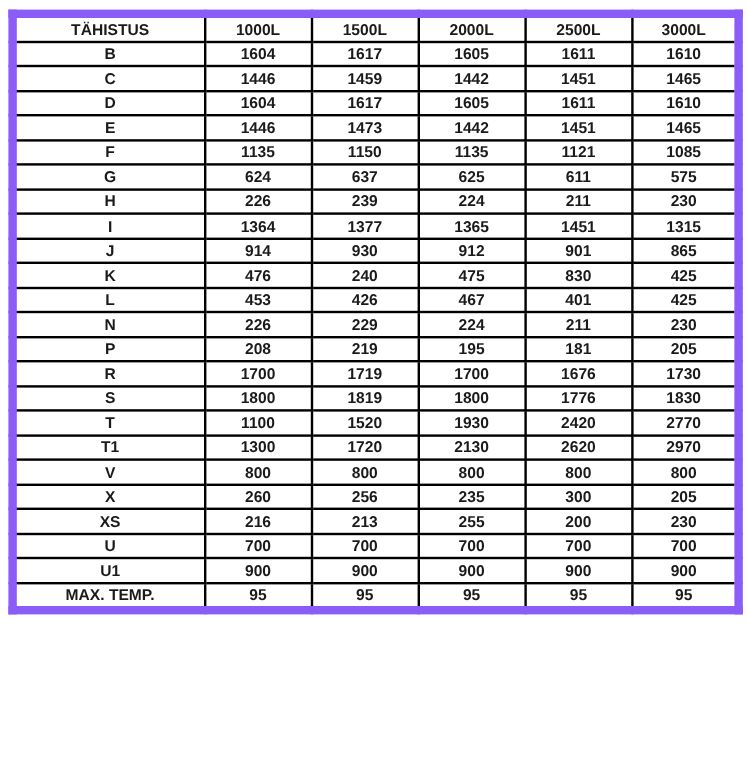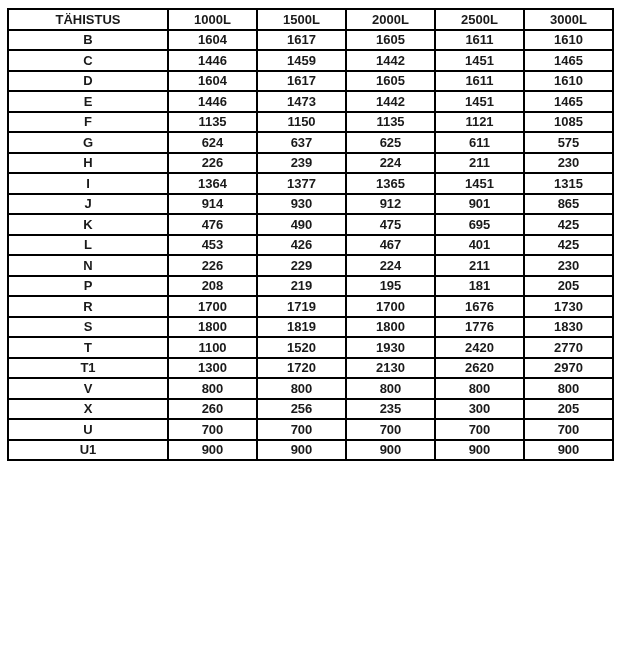--- a/index.html
+++ b/index.html
@@ -12,21 +12,21 @@
     width: 624px;
     height: 647px;
     background: #ffffff;
     box-sizing: border-box;
     padding: 8px 7px;
   }
   table.spec {
     border-collapse: collapse;
     width: 515px;
     table-layout: fixed;
-    border: 2px solid #8b5cf6;
+    border: 7px solid #8b5cf6;
   }
   table.spec th,
   table.spec td {
     border: 2px solid #000000;
     font-size: 13px;
     font-weight: bold;
     color: #1a1a1a;
     text-align: center;
     vertical-align: middle;
     height: 18.5px;
@@ -130,23 +130,23 @@
           <td>J</td>
           <td>914</td>
           <td>930</td>
           <td>912</td>
           <td>901</td>
           <td>865</td>
         </tr>
         <tr>
           <td>K</td>
           <td>476</td>
-          <td>490</td>
+          <td>240</td>
           <td>475</td>
-          <td>695</td>
+          <td>830</td>
           <td>425</td>
         </tr>
         <tr>
           <td>L</td>
           <td>453</td>
           <td>426</td>
           <td>467</td>
           <td>401</td>
           <td>425</td>
         </tr>
@@ -208,30 +208,46 @@
         </tr>
         <tr>
           <td>X</td>
           <td>260</td>
           <td>256</td>
           <td>235</td>
           <td>300</td>
           <td>205</td>
         </tr>
         <tr>
+          <td>XS</td>
+          <td>216</td>
+          <td>213</td>
+          <td>255</td>
+          <td>200</td>
+          <td>230</td>
+        </tr>
+        <tr>
           <td>U</td>
           <td>700</td>
           <td>700</td>
           <td>700</td>
           <td>700</td>
           <td>700</td>
         </tr>
         <tr>
           <td>U1</td>
           <td>900</td>
           <td>900</td>
           <td>900</td>
           <td>900</td>
           <td>900</td>
+        </tr>
+        <tr>
+          <td>MAX. TEMP.</td>
+          <td>95</td>
+          <td>95</td>
+          <td>95</td>
+          <td>95</td>
+          <td>95</td>
         </tr>
       </tbody>
   </table>
 </div>
 
 </body></html>

